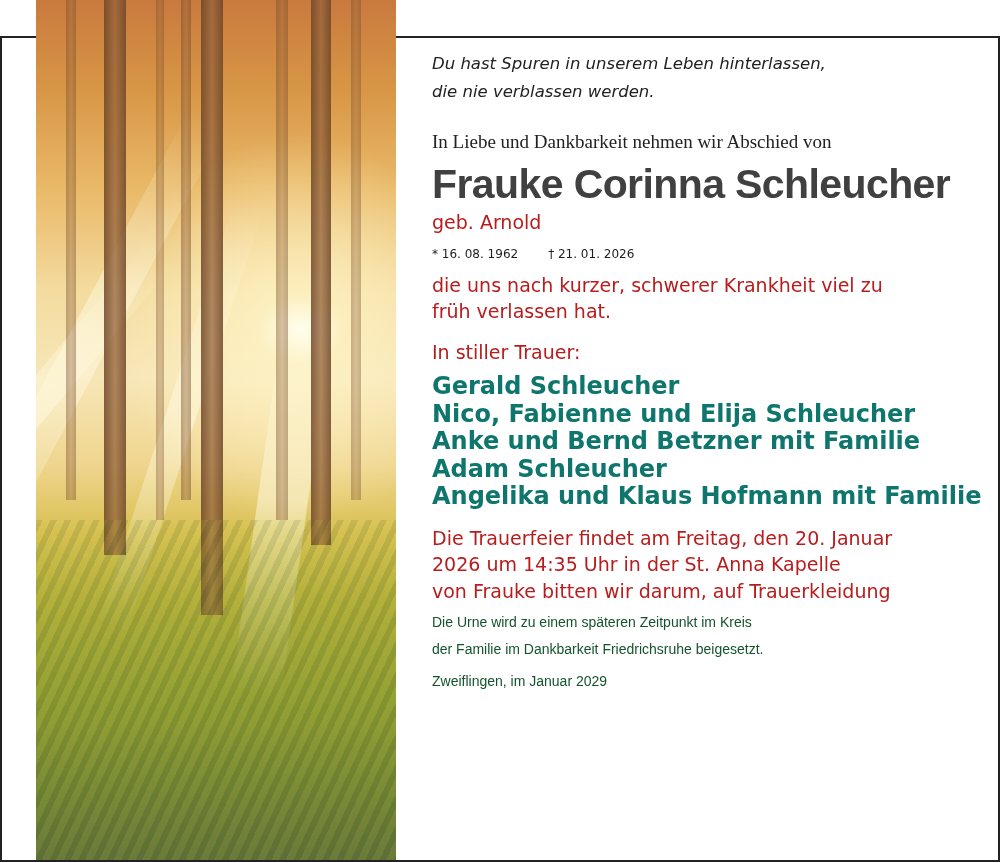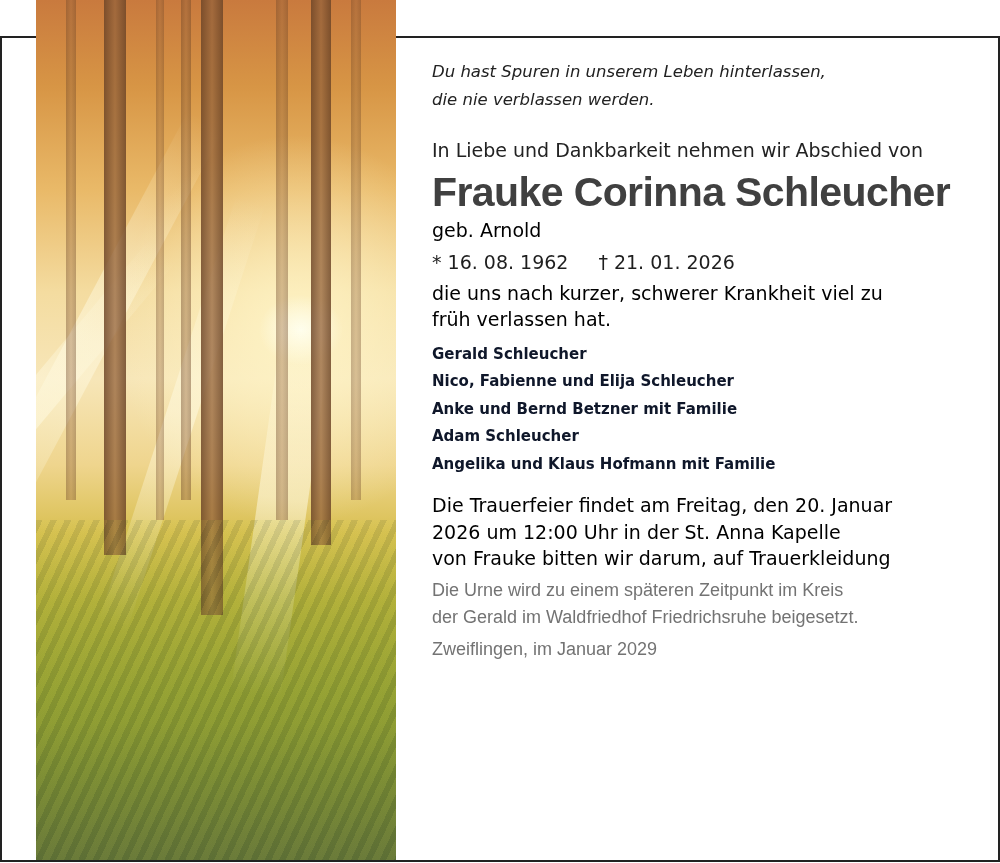--- a/index.html
+++ b/index.html
@@ -9,32 +9,32 @@
     background:
       radial-gradient(ellipse 60px 50px at 265px 330px, rgba(255,255,240,0.95), rgba(255,250,210,0) 70%),
       radial-gradient(ellipse 240px 260px at 260px 330px, rgba(255,245,200,0.9), rgba(255,235,170,0) 75%),
       linear-gradient(180deg, #c97a3e 0%, #d79545 10%, #e9b968 22%, #f4dca0 34%, #f7e6b8 44%, #efd58e 54%, #d9c052 62%, #b8b13a 70%, #9aa332 80%, #7f8f30 90%, #6b7a34 100%);
   }
   .tree { position:absolute; top:0; background:linear-gradient(90deg, rgba(110,70,40,0.85), rgba(150,100,60,0.75), rgba(110,70,40,0.85)); }
   .ray { position:absolute; background:linear-gradient(180deg, rgba(255,250,225,0), rgba(255,250,225,0.55), rgba(255,250,225,0)); transform-origin:top center; }
   .ground-shade { position:absolute; left:0; right:0; bottom:0; height:340px; background:
       repeating-linear-gradient(115deg, rgba(90,110,40,0.18) 0 6px, rgba(200,210,70,0.12) 6px 13px),
       linear-gradient(180deg, rgba(170,180,60,0) 0%, rgba(120,140,50,0.35) 60%, rgba(80,100,60,0.5) 100%); }
-  .text { position:absolute; left:432px; top:58px; width:540px; }
+  .text { position:absolute; left:432px; top:50px; width:540px; }
   .motto { font-family:"DejaVu Sans", sans-serif; font-style:italic; font-size:16.5px; line-height:28px; color:#222; margin:0; }
-  .intro { font-size:19px; line-height:26px; margin-top:23px; color:#222; }
+  .intro { font-size:19px; line-height:26px; margin-top:23px; color:#222;font-family:Liberation Serif, serif; }
   .name { font-family:"Liberation Sans", sans-serif; font-size:41px; font-weight:600; letter-spacing:-0.6px; line-height:50px; margin-top:4px; color:#404040; }
-  .p { font-size:19px; line-height:26.5px; color:#000000; }
-  .dates { font-size:19px; line-height:26px; margin-top:5px; }
+  .p { font-size:19px; line-height:26.5px; color:#b91c1c; }
+  .dates { font-size:12px; line-height:26px; margin-top:5px; }
   .dates span.gap { display:inline-block; width:30px; }
   .mt6 { margin-top:5px; }
   .mt14 { margin-top:14px; }
   .mourners { margin-top:8px; }
-  .mourner { font-size:15px; font-weight:bold; line-height:27.5px; color:#0f172a; white-space:nowrap; }
-  .arial { font-family:"Liberation Sans", sans-serif; font-size:18px; line-height:27px; color:#737373; }
+  .mourner { font-size:24px; font-weight:bold; line-height:27.5px; color:#0f766e; white-space:nowrap; }
+  .arial { font-family:"Liberation Sans", sans-serif; font-size:14px; line-height:27px; color:#14532d; }
 </style>
 </head>
 <body>
 
 <div class="frame"></div>
 
 <div class="photo">
   <div class="ray" style="left:150px;top:120px;width:40px;height:500px;transform:rotate(28deg);"></div>
   <div class="ray" style="left:200px;top:200px;width:30px;height:450px;transform:rotate(18deg);"></div>
   <div class="ray" style="left:250px;top:300px;width:50px;height:400px;transform:rotate(8deg);"></div>
@@ -58,30 +58,31 @@
   <div class="intro">In Liebe und Dankbarkeit nehmen wir Abschied von</div>
   <div class="name">Frauke Corinna Schleucher</div>
   <div class="p">geb. Arnold</div>
   <div class="dates">
     <span>* 16. 08. 1962</span><span class="gap"></span><span>† 21. 01. 2026</span>
   </div>
   <div class="p mt6">
     <div>die uns nach kurzer, schwerer Krankheit viel zu</div>
     <div>früh verlassen hat.</div>
   </div>
+  <div class="p mt14">In stiller Trauer:</div>
   <div class="mourners">
     <div class="mourner">Gerald Schleucher</div>
     <div class="mourner">Nico, Fabienne und Elija Schleucher</div>
     <div class="mourner">Anke und Bernd Betzner mit Familie</div>
     <div class="mourner">Adam Schleucher</div>
     <div class="mourner">Angelika und Klaus Hofmann mit Familie</div>
   </div>
   <div class="p mt14">
     <div>Die Trauerfeier findet am Freitag, den 20. Januar</div>
-    <div>2026 um 12:00 Uhr in der St. Anna Kapelle</div>
+    <div>2026 um 14:35 Uhr in der St. Anna Kapelle</div>
     <div>von Frauke bitten wir darum, auf Trauerkleidung</div>
   </div>
   <div class="arial mt6">
     <div>Die Urne wird zu einem späteren Zeitpunkt im Kreis</div>
-    <div>der Gerald im Waldfriedhof Friedrichsruhe beigesetzt.</div>
+    <div>der Familie im Dankbarkeit Friedrichsruhe beigesetzt.</div>
   </div>
   <div class="arial mt6">Zweiflingen, im Januar 2029</div>
 </div>
 
 </body></html>

